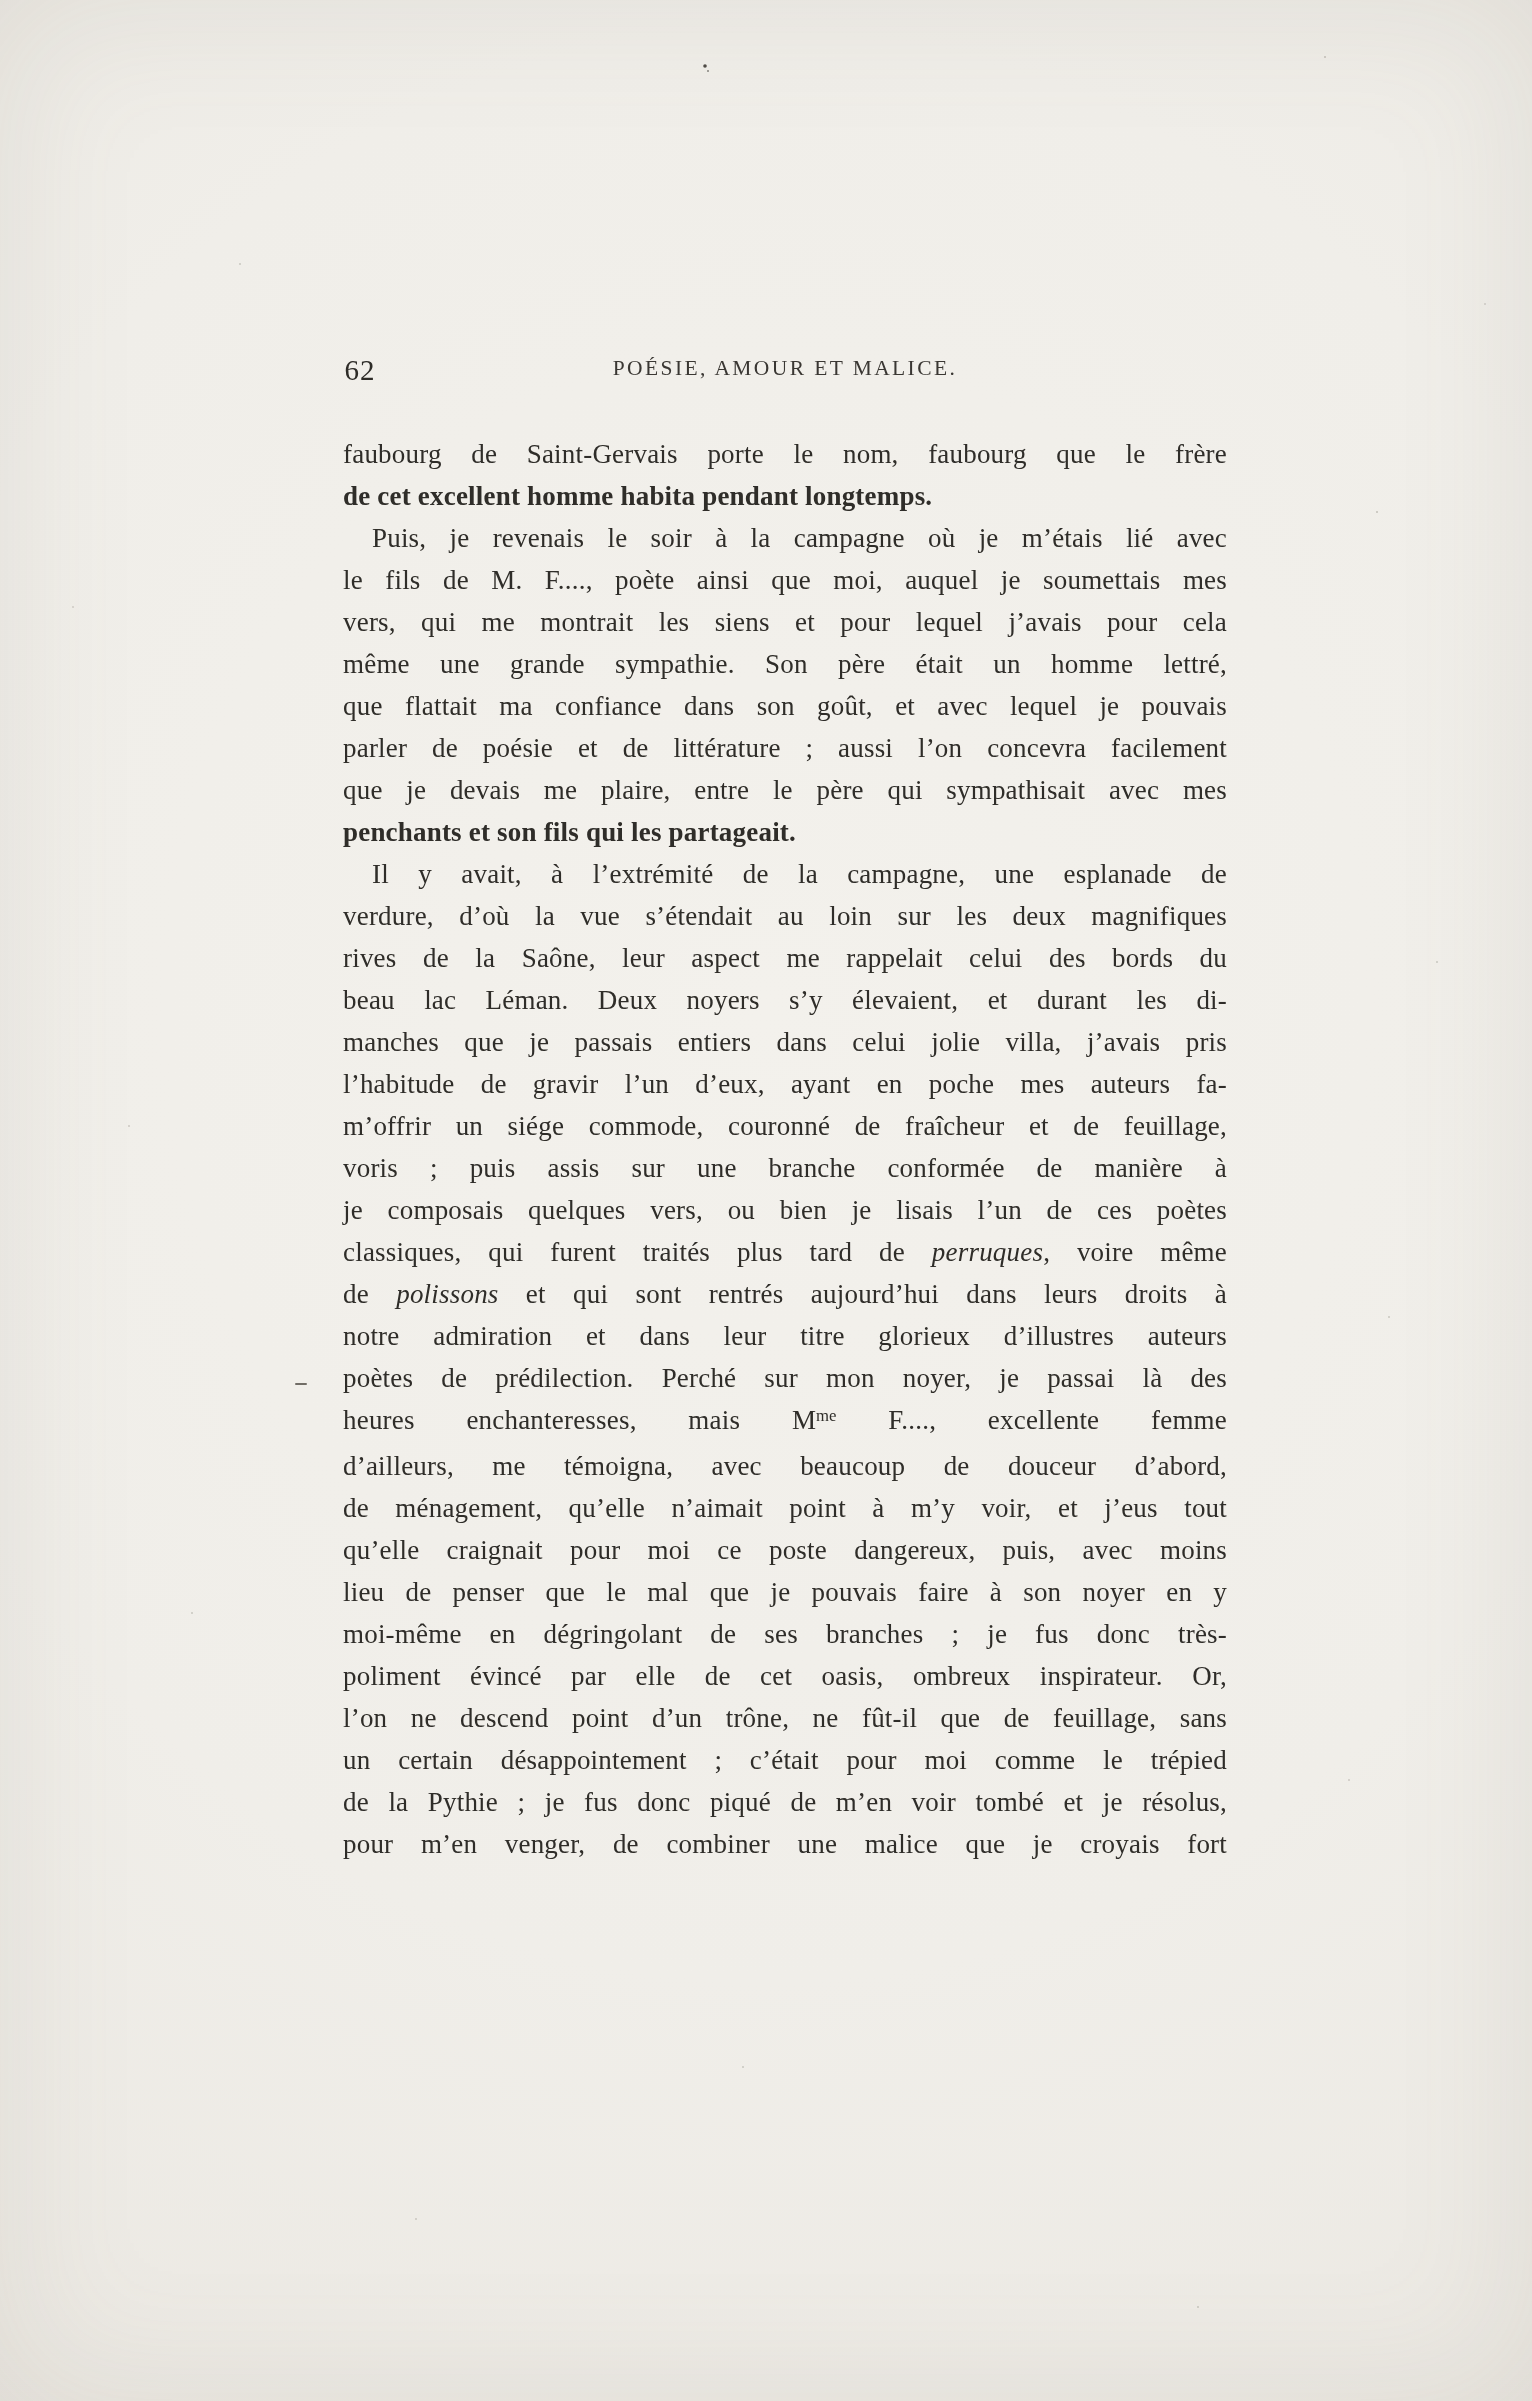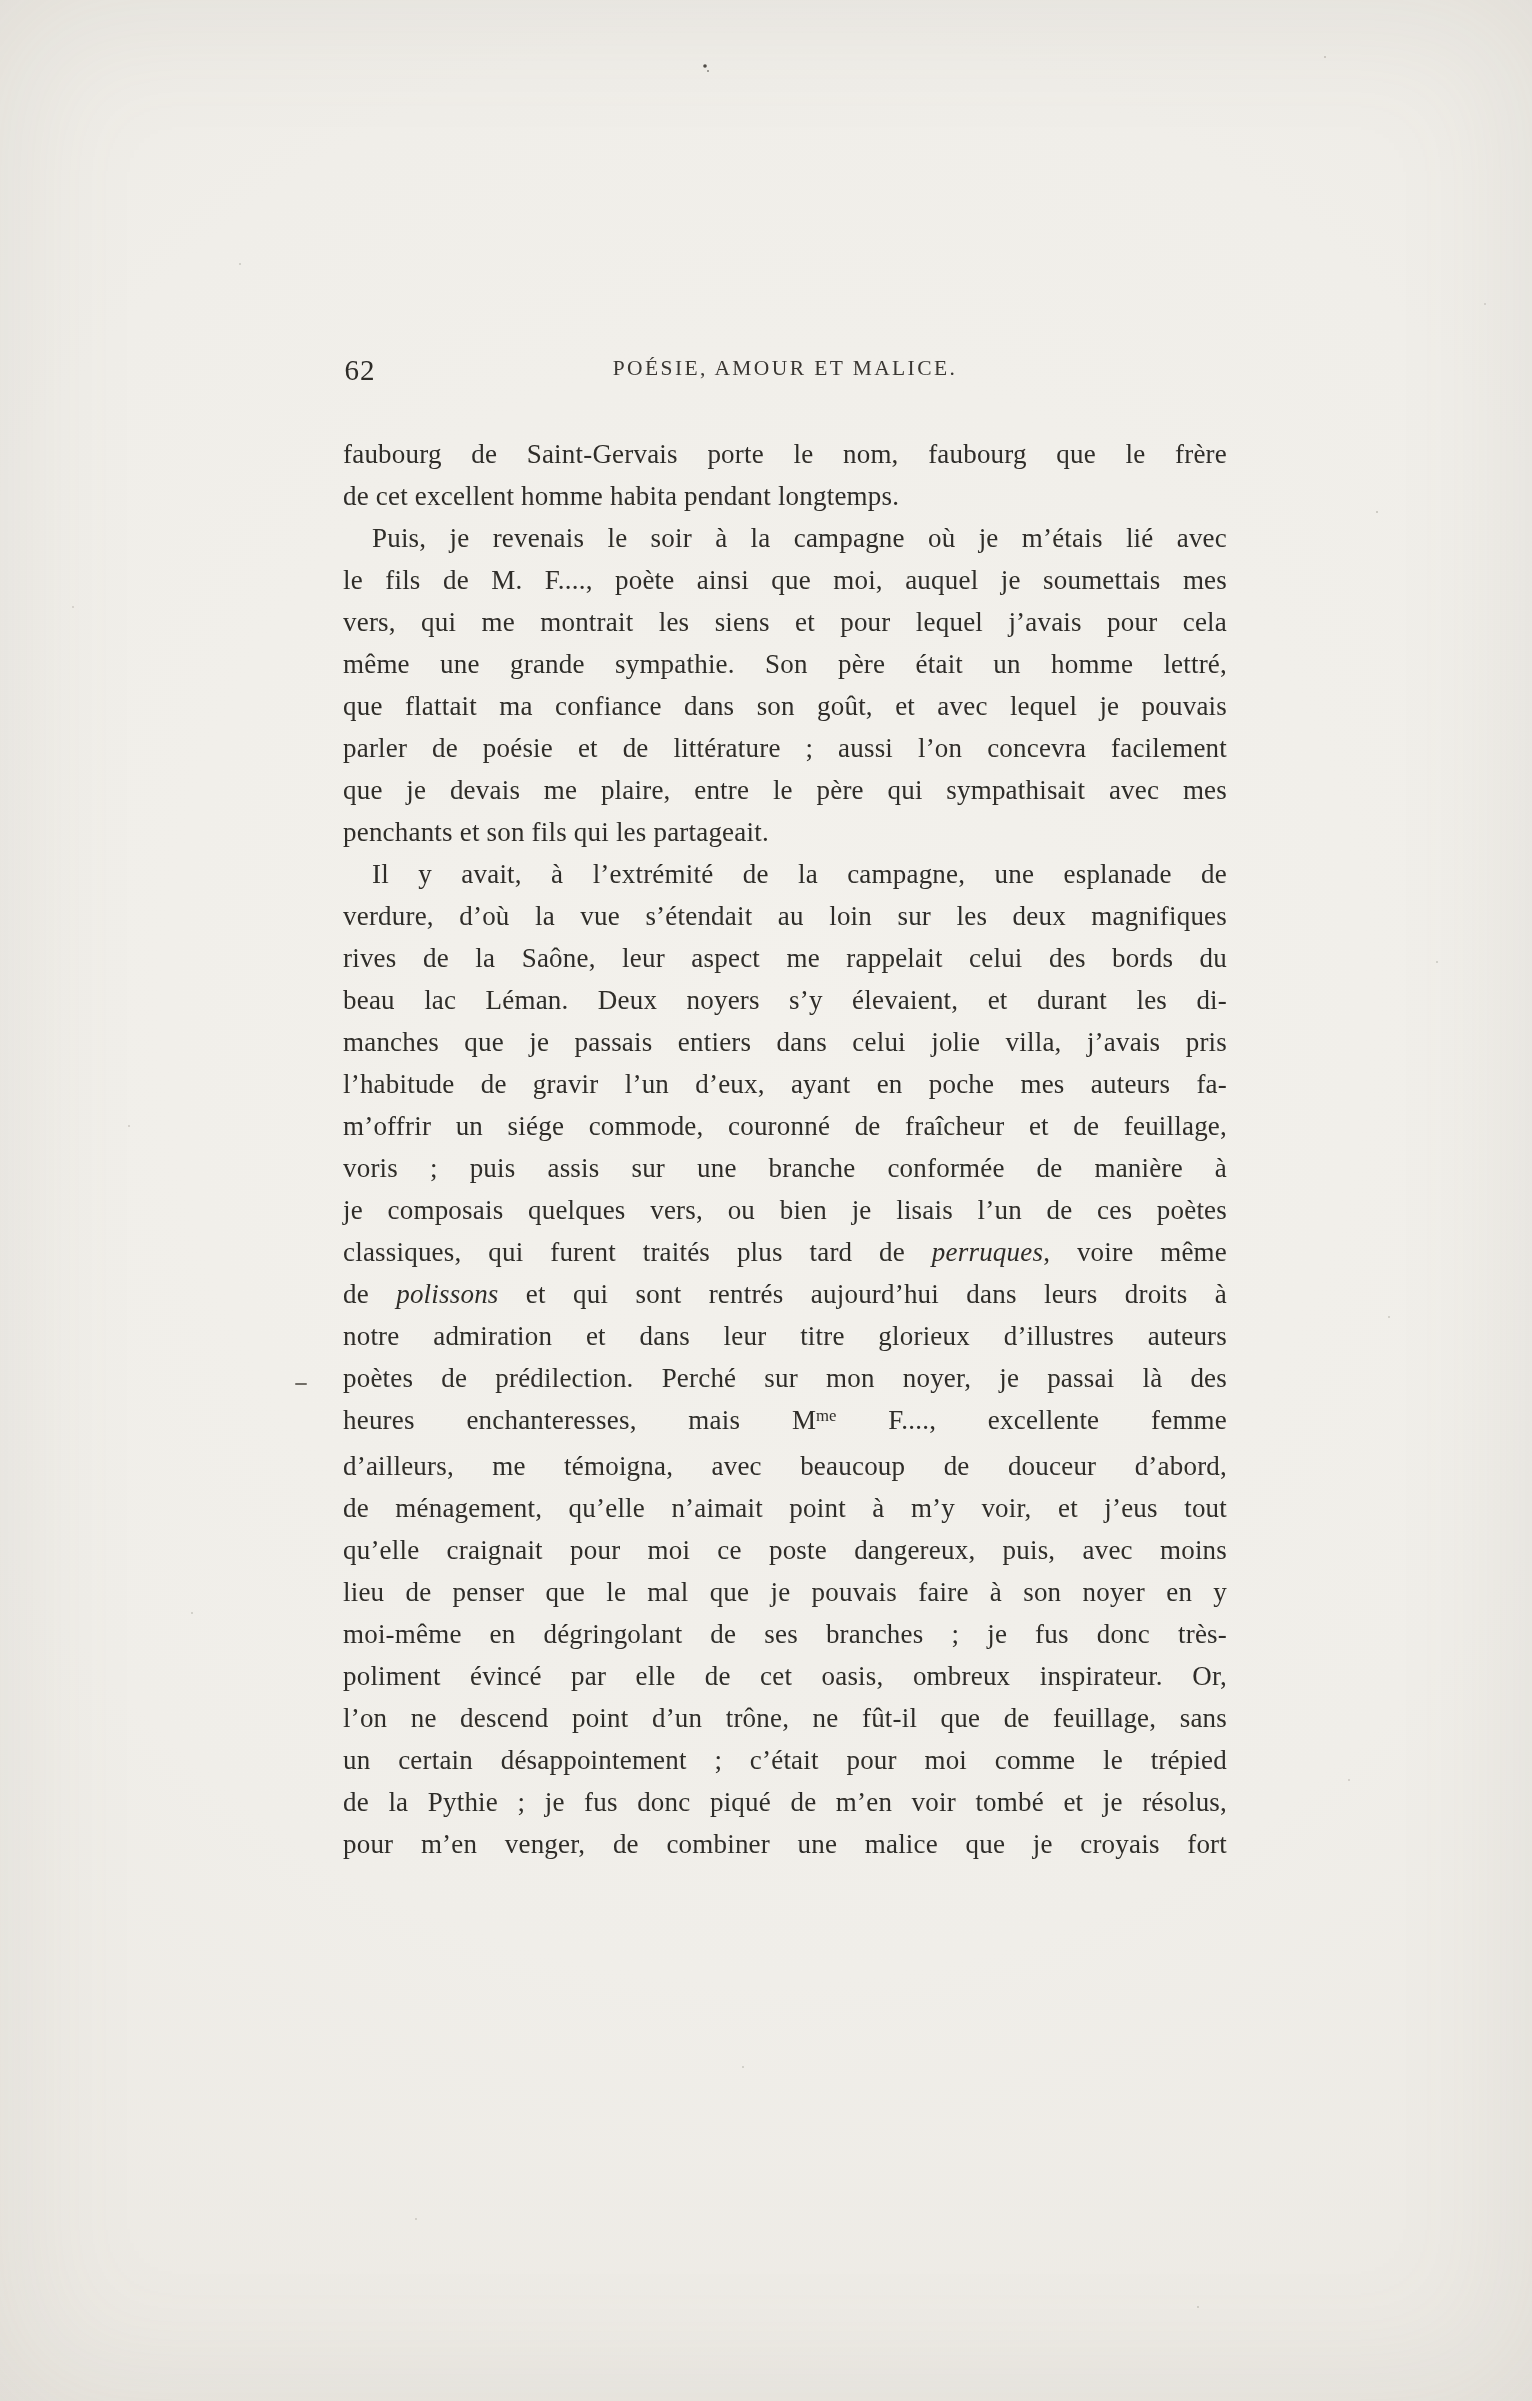--- a/index.html
+++ b/index.html
@@ -78,21 +78,21 @@
     font-size: 27px;
     line-height: 42px;
     color: #2f2d29;
     letter-spacing: 0.2px;
   }
   .line {
     text-align: justify;
     text-align-last: justify;
     white-space: normal;
   }
-  .line.end { text-align-last: left; }
+  .line.end { text-align-last: left; font-weight: bold; }
   .line.indent { text-indent: 29px; }
   .i { font-style: italic; }
   .sup {
     font-size: 0.62em;
     position: relative;
     top: -0.45em;
     letter-spacing: 0;
   }
 </style>
 </head>

